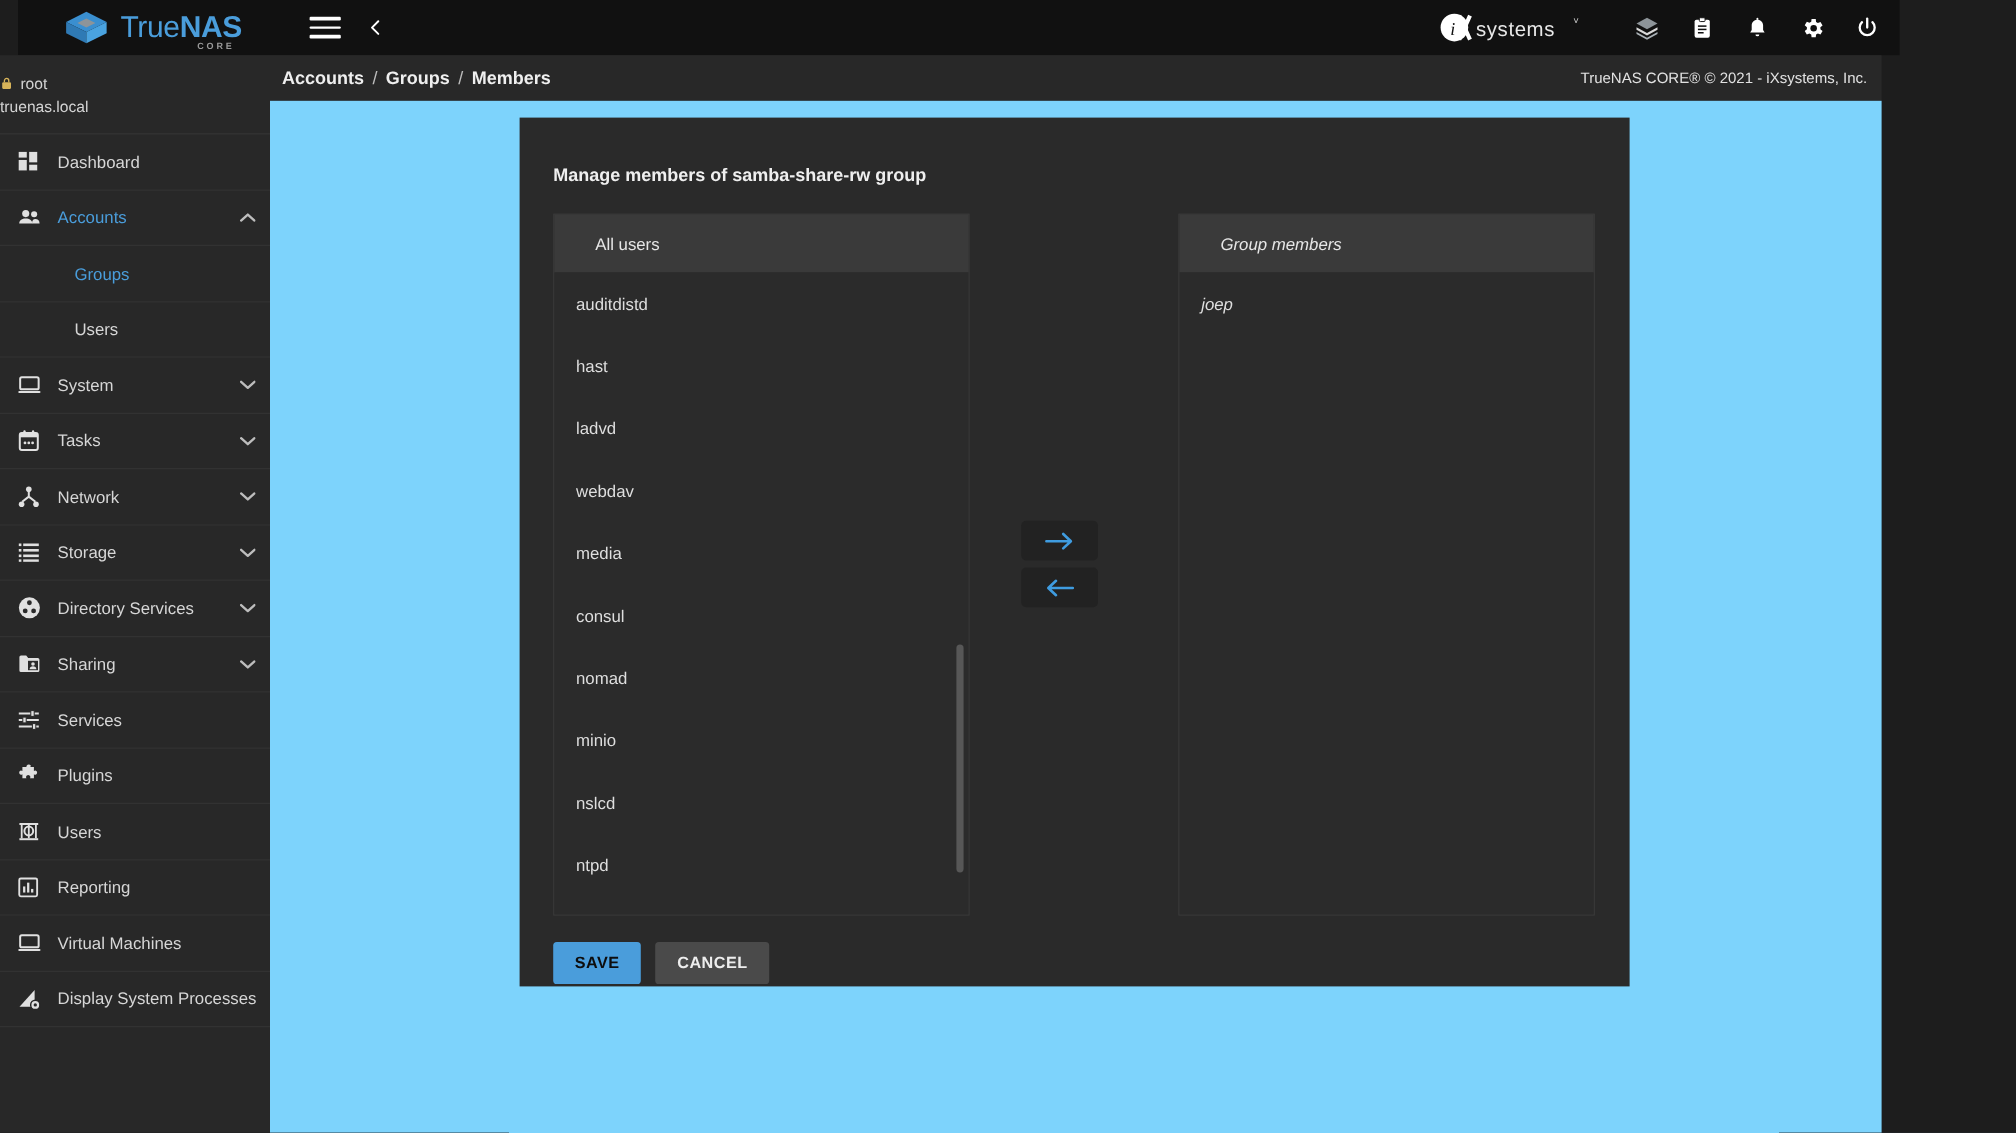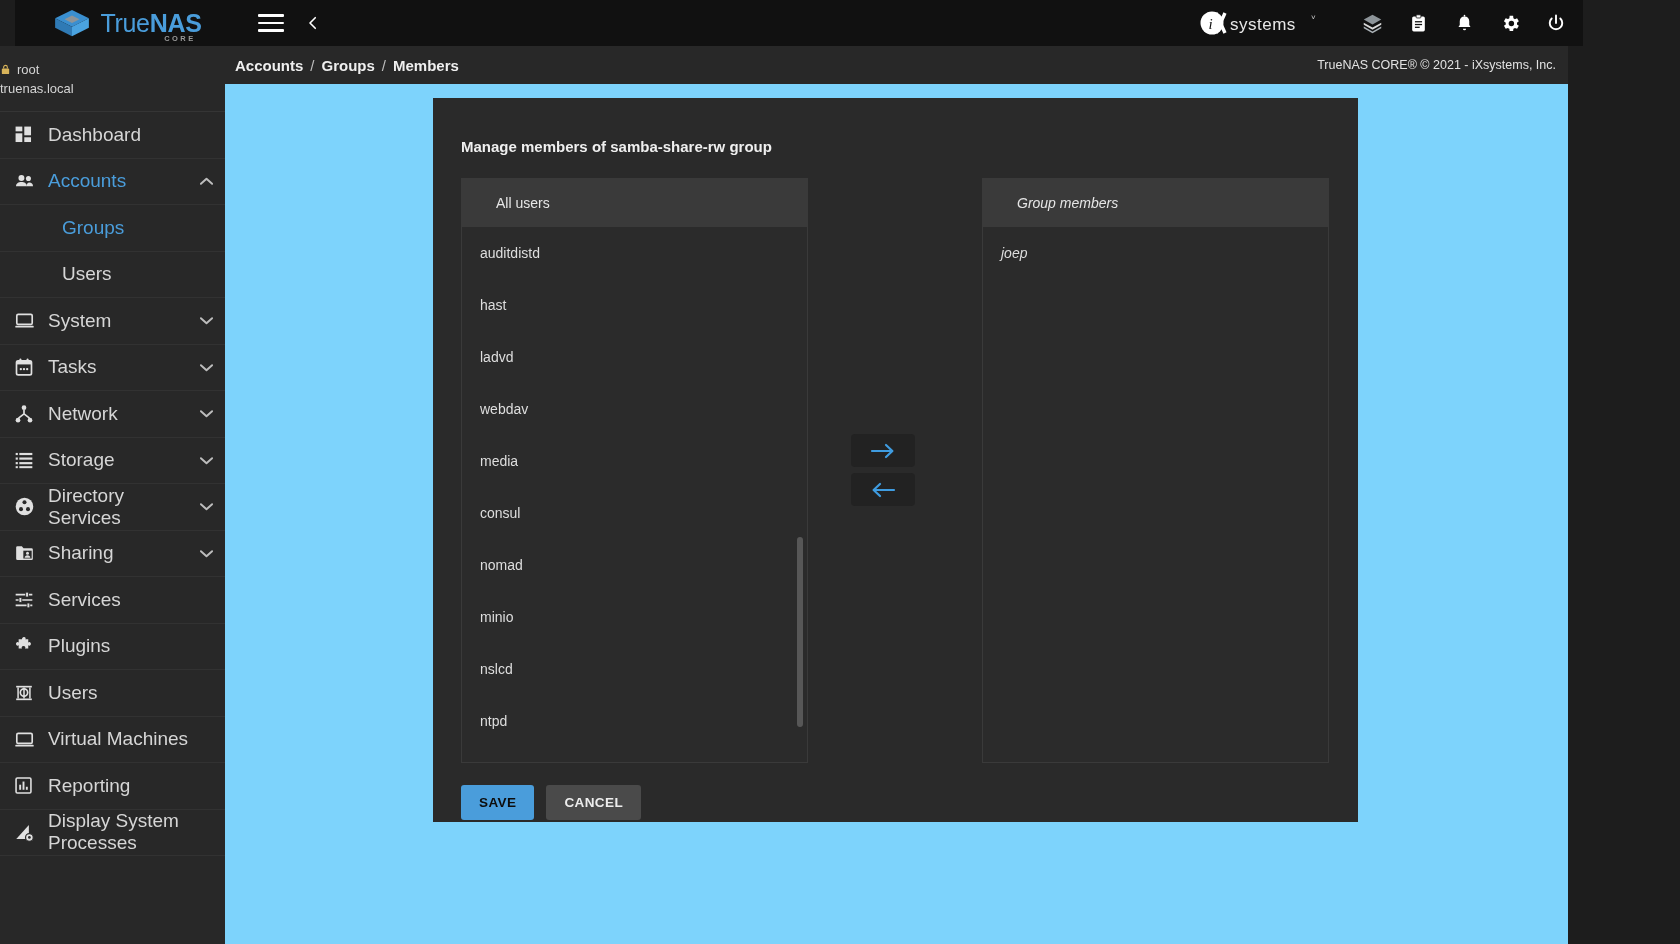--- a/index.html
+++ b/index.html
@@ -75,21 +75,21 @@
   .sidebar-user .row1 { display: flex; align-items: center; gap: 6px; }
   .sidebar-user .uname { font-size: 13px; color: #d4d4d4; }
   .sidebar-user .host { font-size: 13px; color: #d4d4d4; }
   .nav-item {
     height: 46.5px;
     display: flex; align-items: center;
     padding-left: 14px;
     border-bottom: 1px solid #323232;
     cursor: pointer;
     color: #d6d6d6;
-    font-size: 19px;
+    font-size: 14px;
   }
   .nav-item .nav-ico {
     width: 34px; flex: none; display: flex; align-items: center; justify-content: flex-start;
   }
   .nav-item .nav-label { flex: 1; }
   .nav-item.active { color: #4a9ddb; }
   .nav-item.sub { padding-left: 62px; }
   .nav-item.sub .nav-label { margin-left: 0; }
   .caret { width: 18px; margin-right: 10px; display:flex; align-items:center; justify-content:center; }
 
@@ -468,38 +468,38 @@
           <rect x="18.2" y="5.4" width="1.8" height="13.2" fill="#e0e0e0"></rect>
           <rect x="11.1" y="5.4" width="1.8" height="13.2" fill="#e0e0e0"></rect>
           <circle cx="12" cy="11.4" r="4.4" fill="none" stroke="#e0e0e0" stroke-width="2"></circle>
         </svg>
       </span>
       <span class="nav-label">Users</span>
     </div>
 
     <div class="nav-item">
       <span class="nav-ico">
-        <svg width="21" height="21" viewBox="0 0 24 24">
-          <rect x="3.2" y="5" width="17.6" height="11.5" rx="1.6" fill="none" stroke="#e0e0e0" stroke-width="1.9"></rect>
-          <rect x="1.4" y="18" width="21.2" height="2" rx="1" fill="#e0e0e0"></rect>
-        </svg>
-      </span>
-      <span class="nav-label">Virtual Machines</span>
-    </div>
-
-    <div class="nav-item">
-      <span class="nav-ico">
         <svg width="19" height="19" viewBox="0 0 24 24">
           <rect x="2.6" y="2.6" width="18.8" height="18.8" rx="1.6" fill="none" stroke="#e0e0e0" stroke-width="2"></rect>
           <rect x="6.6" y="11" width="2.4" height="6.4" fill="#e0e0e0"></rect>
           <rect x="10.8" y="7" width="2.4" height="10.4" fill="#e0e0e0"></rect>
           <rect x="15" y="13.6" width="2.4" height="3.8" fill="#e0e0e0"></rect>
         </svg>
       </span>
       <span class="nav-label">Reporting</span>
+    </div>
+
+    <div class="nav-item">
+      <span class="nav-ico">
+        <svg width="21" height="21" viewBox="0 0 24 24">
+          <rect x="3.2" y="5" width="17.6" height="11.5" rx="1.6" fill="none" stroke="#e0e0e0" stroke-width="1.9"></rect>
+          <rect x="1.4" y="18" width="21.2" height="2" rx="1" fill="#e0e0e0"></rect>
+        </svg>
+      </span>
+      <span class="nav-label">Virtual Machines</span>
     </div>
 
     <div class="nav-item">
       <span class="nav-ico">
         <svg width="21" height="21" viewBox="0 0 24 24">
           <path d="M2.6 19.4 L17 3.4 L17 19.4 z" fill="#e0e0e0"></path>
           <circle cx="17.6" cy="17.6" r="4.4" fill="#e0e0e0" stroke="#282828" stroke-width="1.4"></circle>
           <circle cx="17.6" cy="17.6" r="1.6" fill="#282828"></circle>
         </svg>
       </span>

